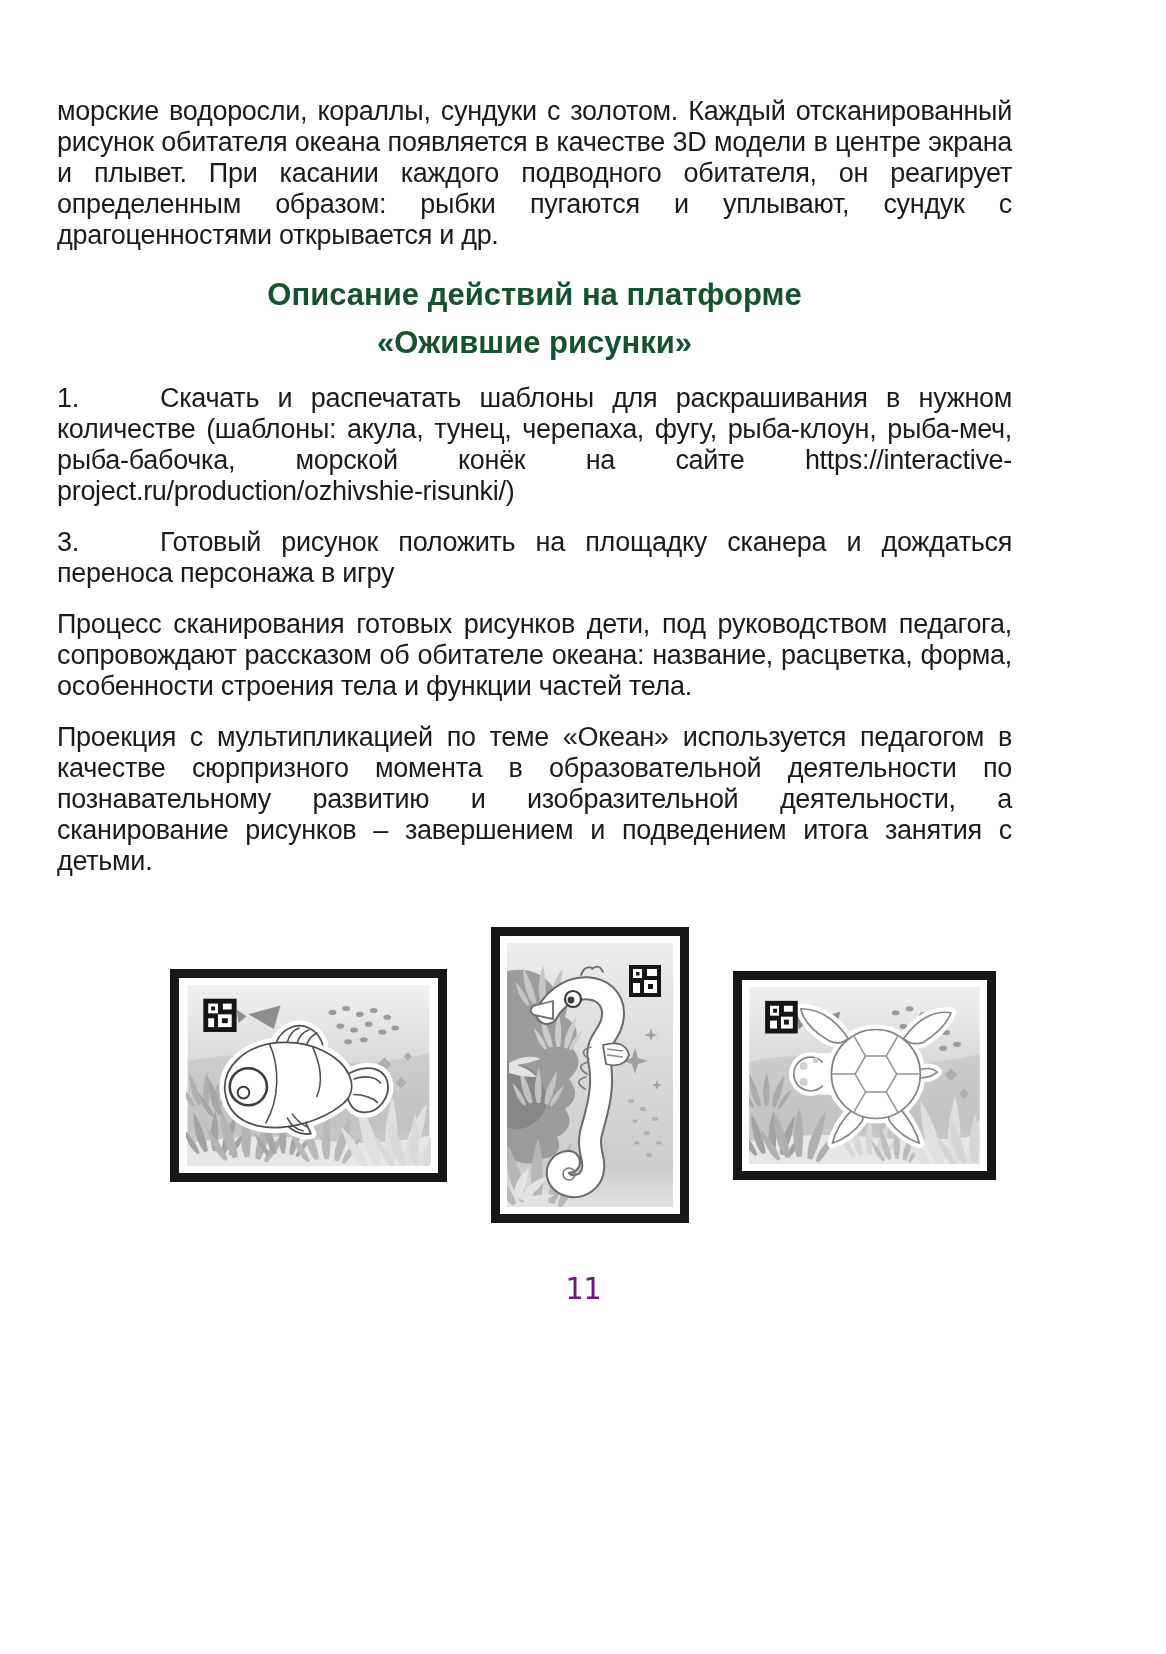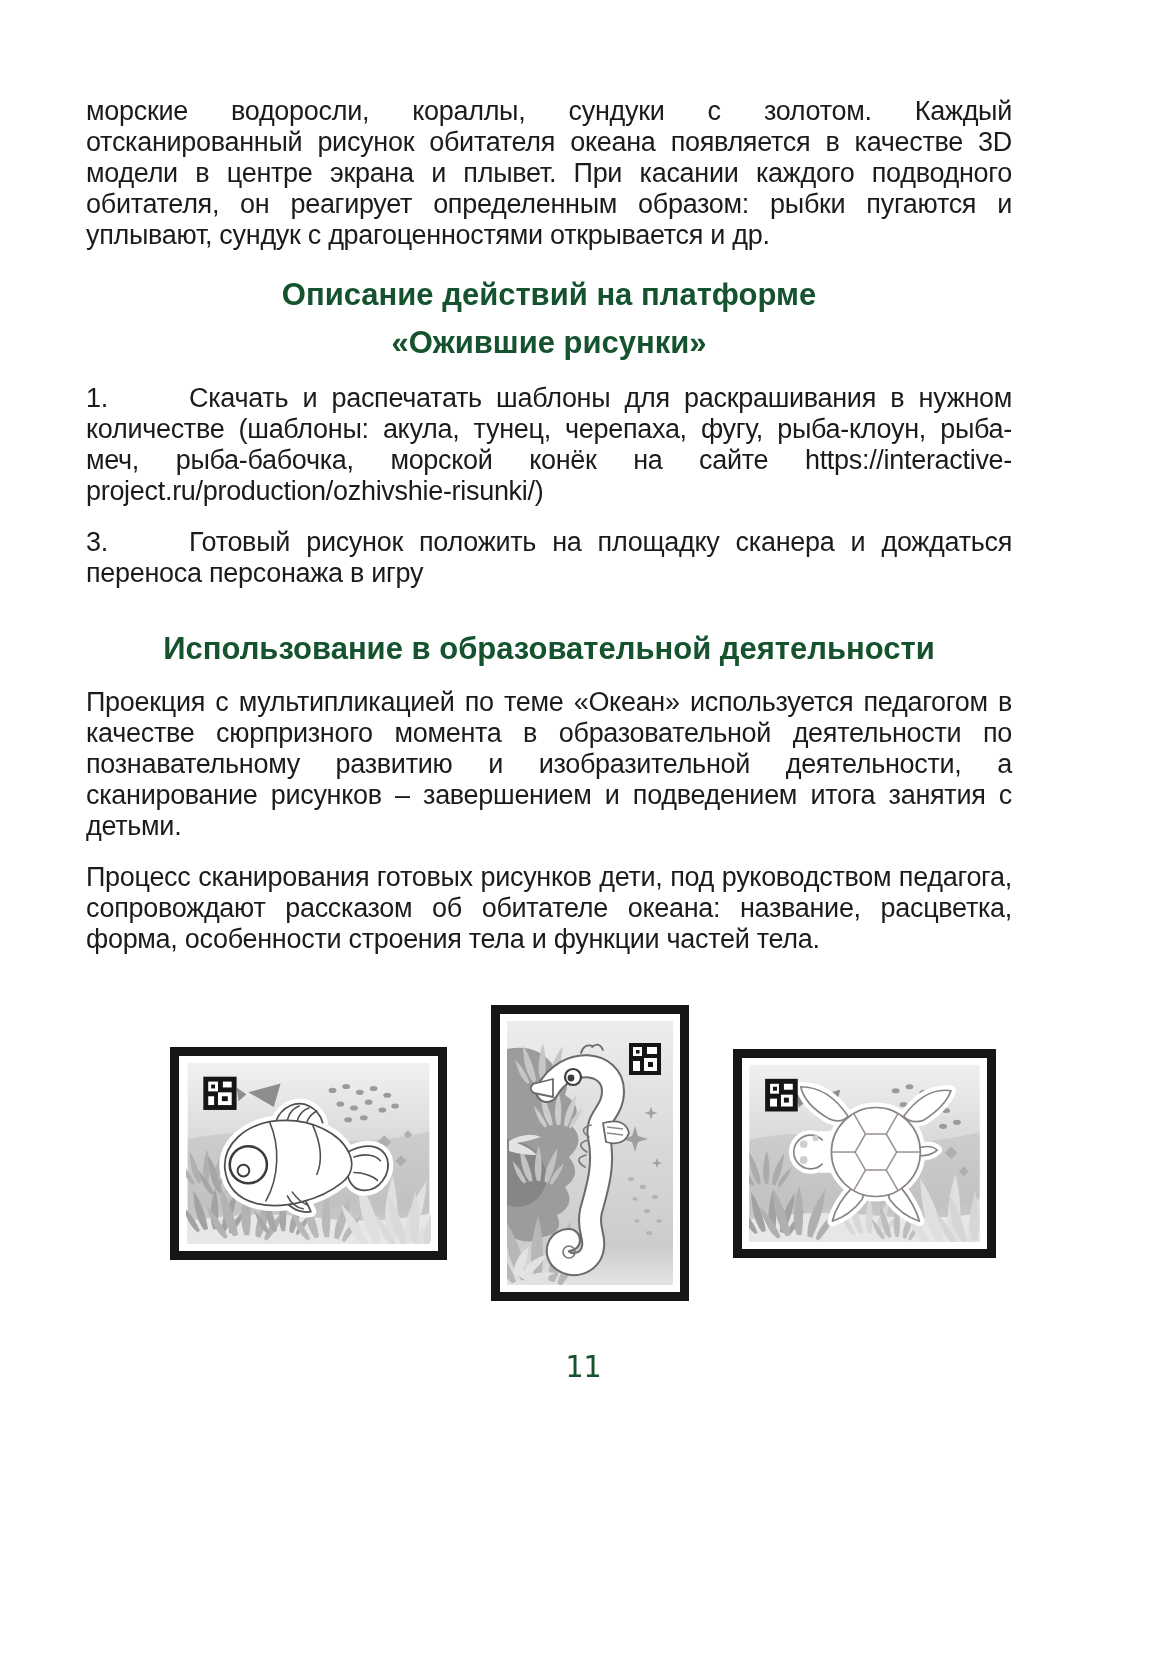--- a/index.html
+++ b/index.html
@@ -5,21 +5,21 @@
   html,body{margin:0;padding:0;background:#ffffff;}
   .page{
     position:relative;
     width:1166px;
     height:1654px;
     background:#ffffff;
     font-family:"Liberation Sans", sans-serif;
     color:#1b1b1b;
     overflow:hidden;
   }
-  .content{padding:96px 154px 0 86px;}
+  .content{padding:96px 154px 0 57px;}
   p.body{
     font-size:27px;
     line-height:31px;
     text-align:justify;
     letter-spacing:-0.3px;
     margin:0 0 20px 0;
   }
   .heading{
     text-align:center;
     color:#14532d;
@@ -44,44 +44,43 @@
     margin:0;
     background:#ffffff;
     border:9px solid #161616;
     padding:7px;
     line-height:0;
   }
   .page-number{
     text-align:center;
     font-family:"DejaVu Sans Mono", monospace;
     font-size:30px;
-    color:#14532d;
+    color:#701a75;
     margin-top:48px;
   }
 </style>
 </head>
 <body>
 
 <div class="page">
   <div class="content">
 
     <p class="body">морские водоросли, кораллы, сундуки с золотом. Каждый отсканированный рисунок обитателя океана появляется в качестве 3D модели в центре экрана и плывет. При касании каждого подводного обитателя, он реагирует определенным образом: рыбки пугаются и уплывают, сундук с драгоценностями открывается и др.</p>
 
     <div class="heading">
       <div>Описание действий на платформе</div>
       <div>«Ожившие рисунки»</div>
     </div>
 
     <p class="body list-item"><span class="num">1.</span><span>Скачать и распечатать шаблоны для раскрашивания в нужном количестве (шаблоны: акула, тунец, черепаха, фугу, рыба-клоун, рыба-меч, рыба-бабочка, морской конёк на сайте https://interactive-project.ru/production/ozhivshie-risunki/)</span></p>
     <p class="body list-item"><span class="num">3.</span><span>Готовый рисунок положить на площадку сканера и дождаться переноса персонажа в игру</span></p>
 
-    <div class="heading h2">Использование в образовательной деятельности</div>
-
+
+    <p class="body">Процесс сканирования готовых рисунков дети, под руководством педагога, сопровождают рассказом об обитателе океана: название, расцветка, форма, особенности строения тела и функции частей тела.</p>
     <p class="body">Проекция с мультипликацией по теме «Океан» используется педагогом в качестве сюрпризного момента в образовательной деятельности по познавательному развитию и изобразительной деятельности, а сканирование рисунков – завершением и подведением итога занятия с детьми.</p>
-    <p class="body">Процесс сканирования готовых рисунков дети, под руководством педагога, сопровождают рассказом об обитателе океана: название, расцветка, форма, особенности строения тела и функции частей тела.</p>
   </div>
 
   <div class="figures">
 
     <figure class="frame">
       <svg width="245" height="181" viewBox="0 0 247 185" xmlns="http://www.w3.org/2000/svg">
         <defs>
           <linearGradient id="gA" x1="0" y1="0" x2="0" y2="1">
             <stop offset="0" stop-color="#f1f1f1"></stop>
               <stop offset="0.45" stop-color="#d9d9d9"></stop>

